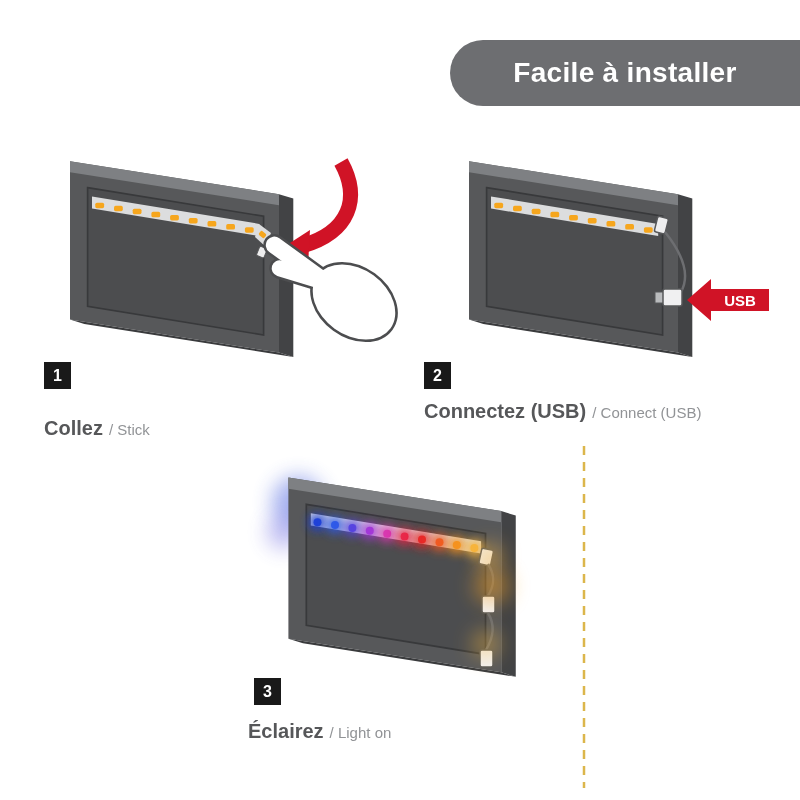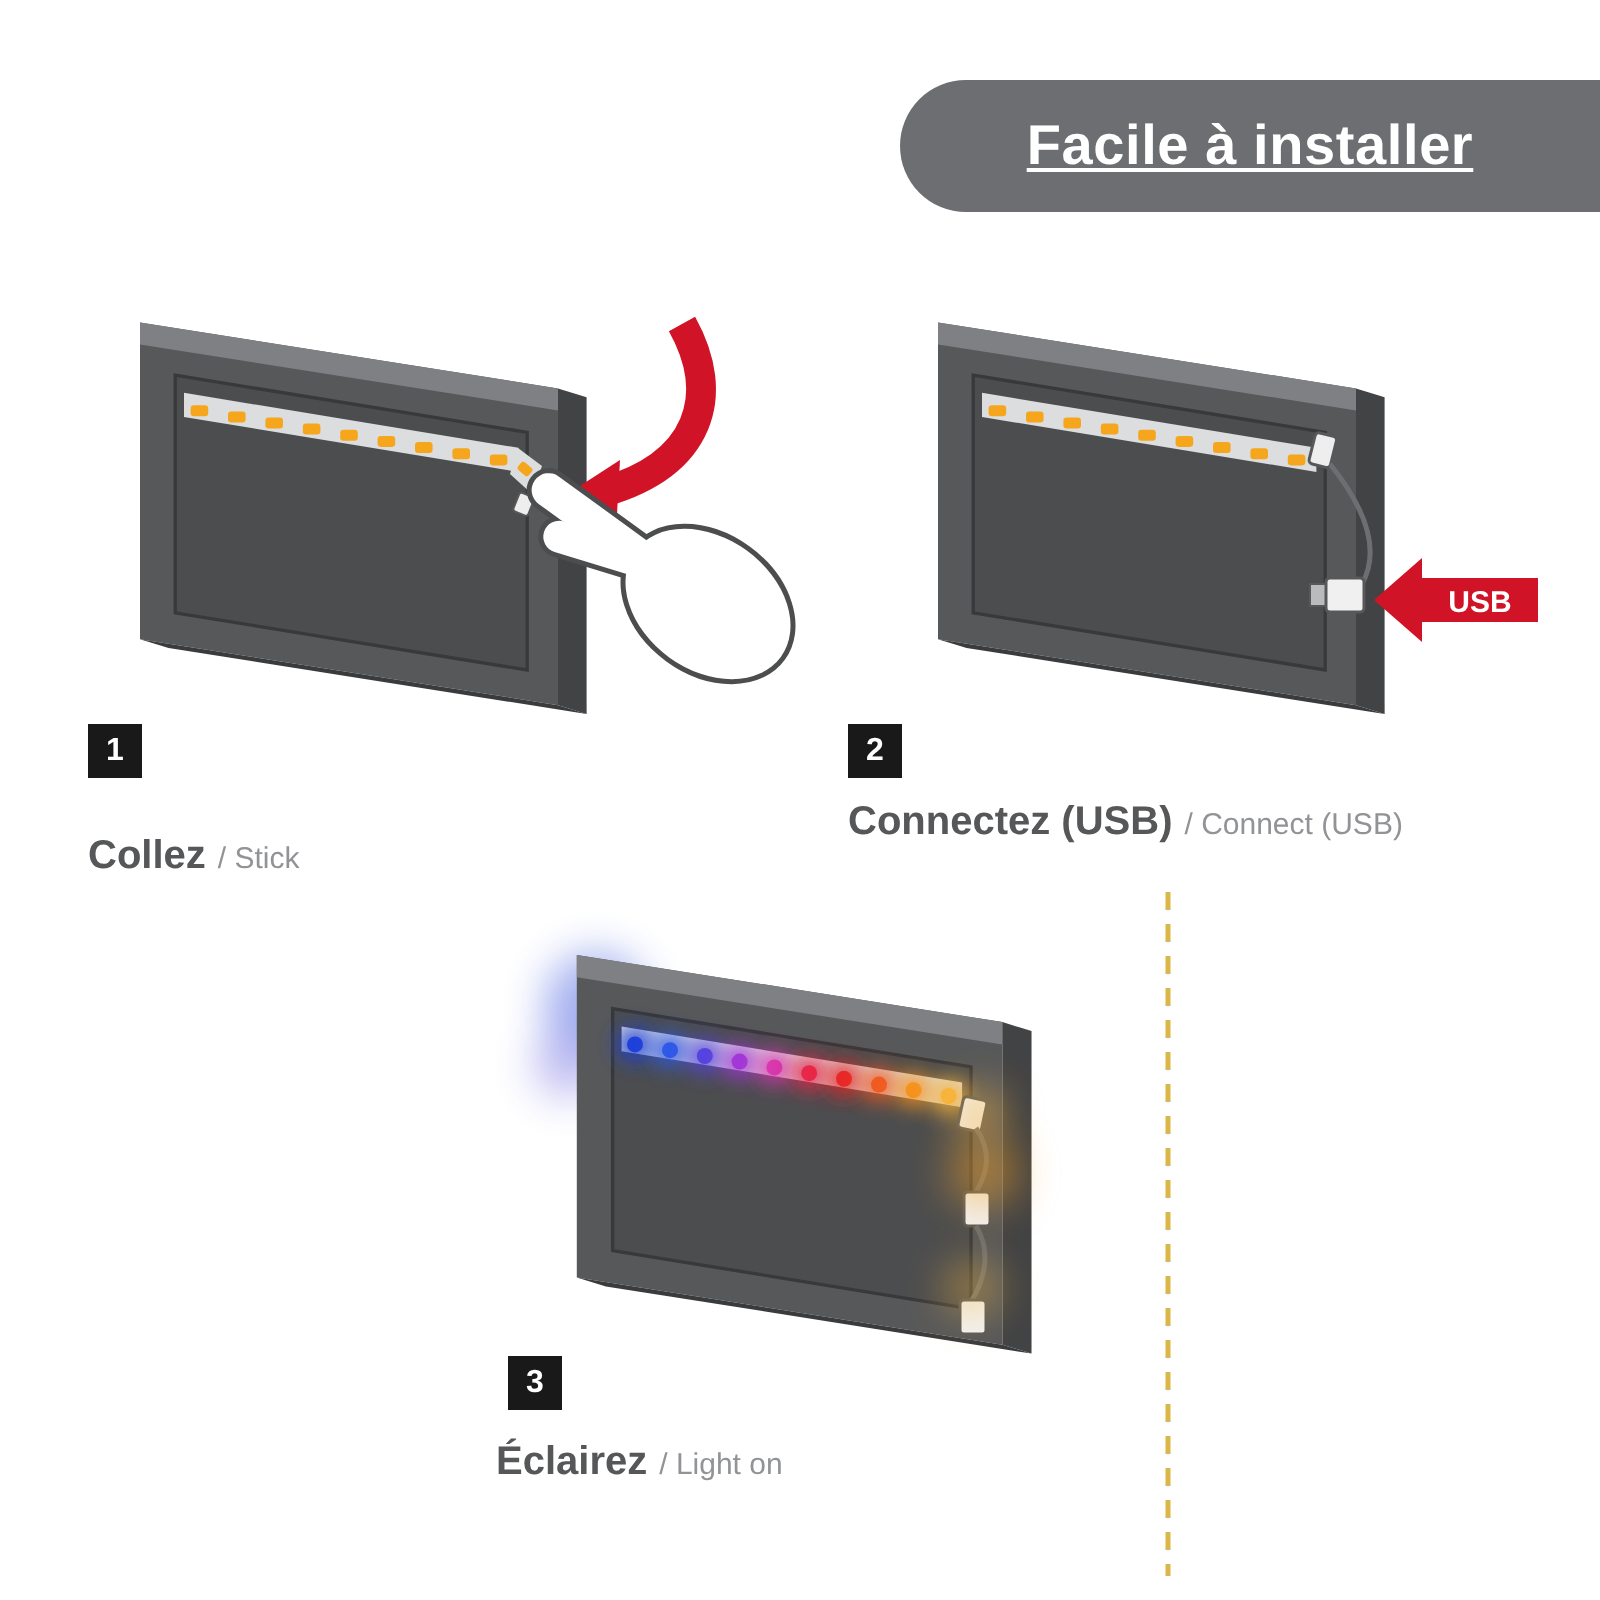--- a/index.html
+++ b/index.html
@@ -5,21 +5,21 @@
   * { margin:0; padding:0; box-sizing:border-box; }
   html,body { background:#ffffff; }
   .canvas{
     position:relative; width:800px; height:800px; background:#ffffff;
     font-family:"Liberation Sans","DejaVu Sans",sans-serif; overflow:hidden;
   }
   .badge{
     position:absolute; top:40px; right:0; width:350px; height:66px;
     background:#6d6e71; border-radius:33px 0 0 33px;
     display:flex; align-items:center; justify-content:center;
-    color:#ffffff; font-weight:bold; font-size:28px; letter-spacing:0.3px;text-decoration:underline;
+    color:#ffffff; font-weight:bold; font-size:28px; letter-spacing:0.3px;
   }
   .art{ position:absolute; overflow:visible; }
   .step-num{
     position:absolute; width:27px; height:27px; background:#191919;
     color:#ffffff; display:flex; align-items:center; justify-content:center;
     font-size:16px; font-weight:bold;
   }
   .caption{ position:absolute; white-space:nowrap; }
   .cap-title{ font-size:20px; font-weight:bold; color:#565759; }
   .cap-sub{ font-size:15px; color:#919396; margin-left:6px; }

